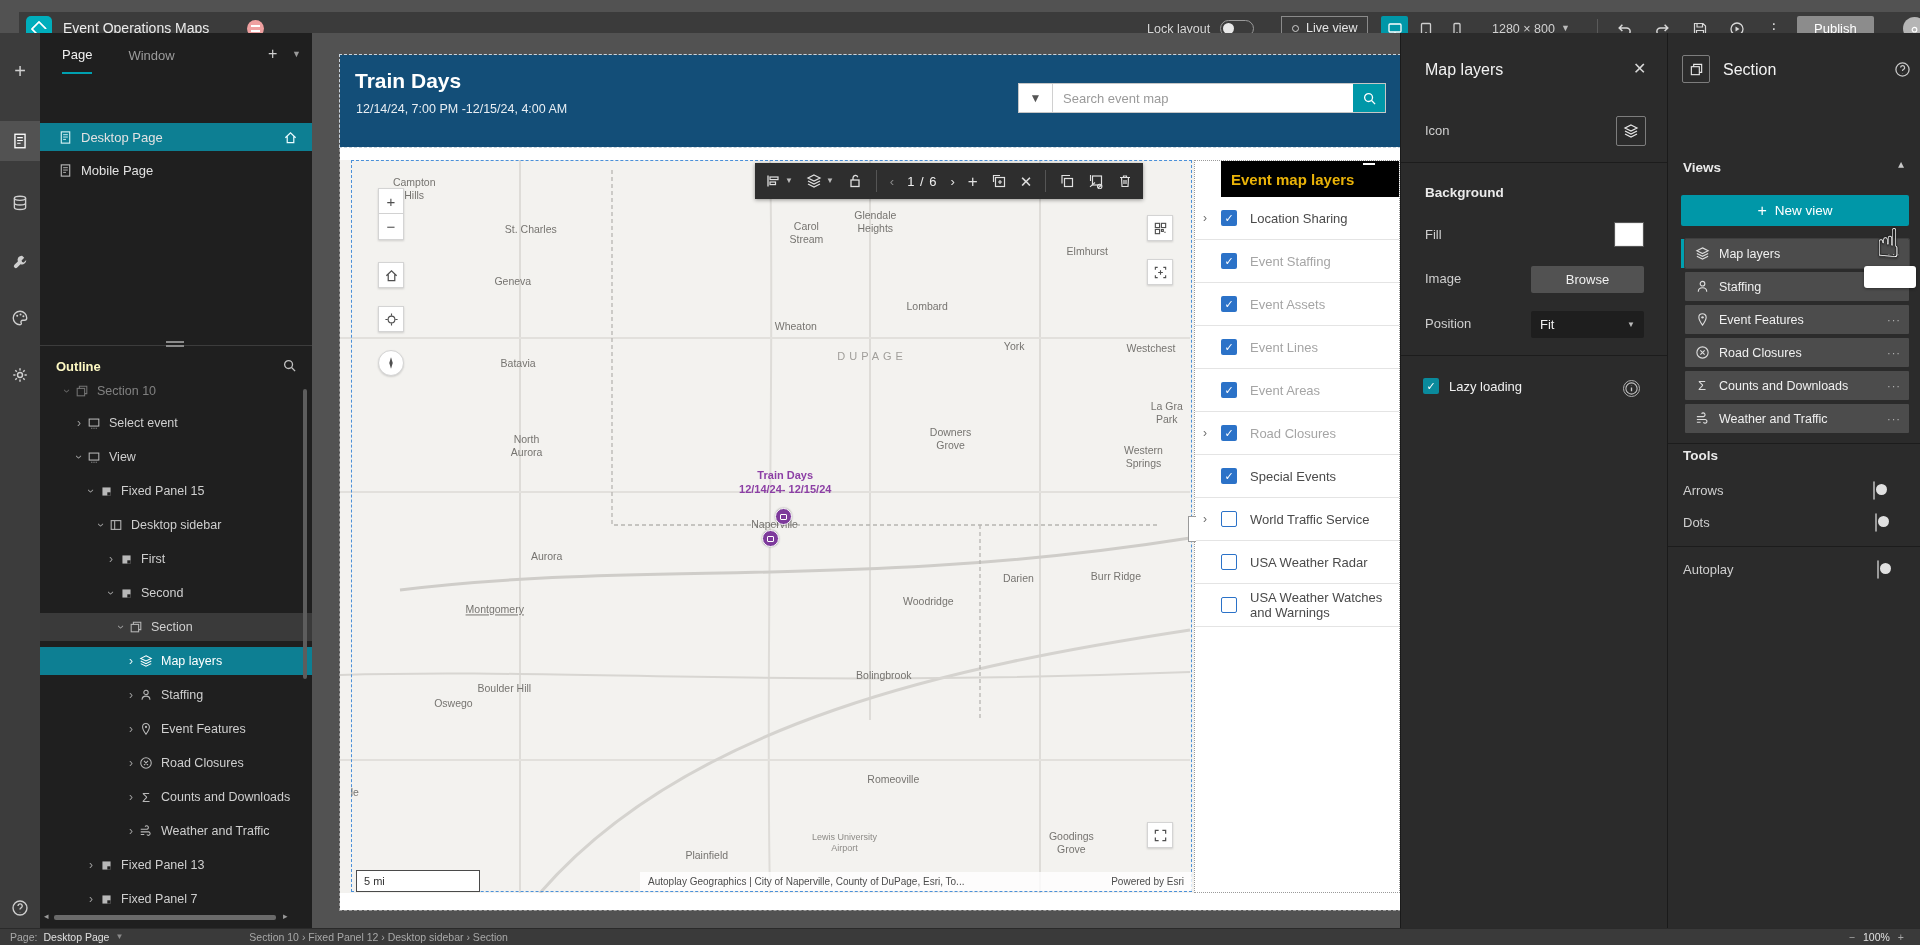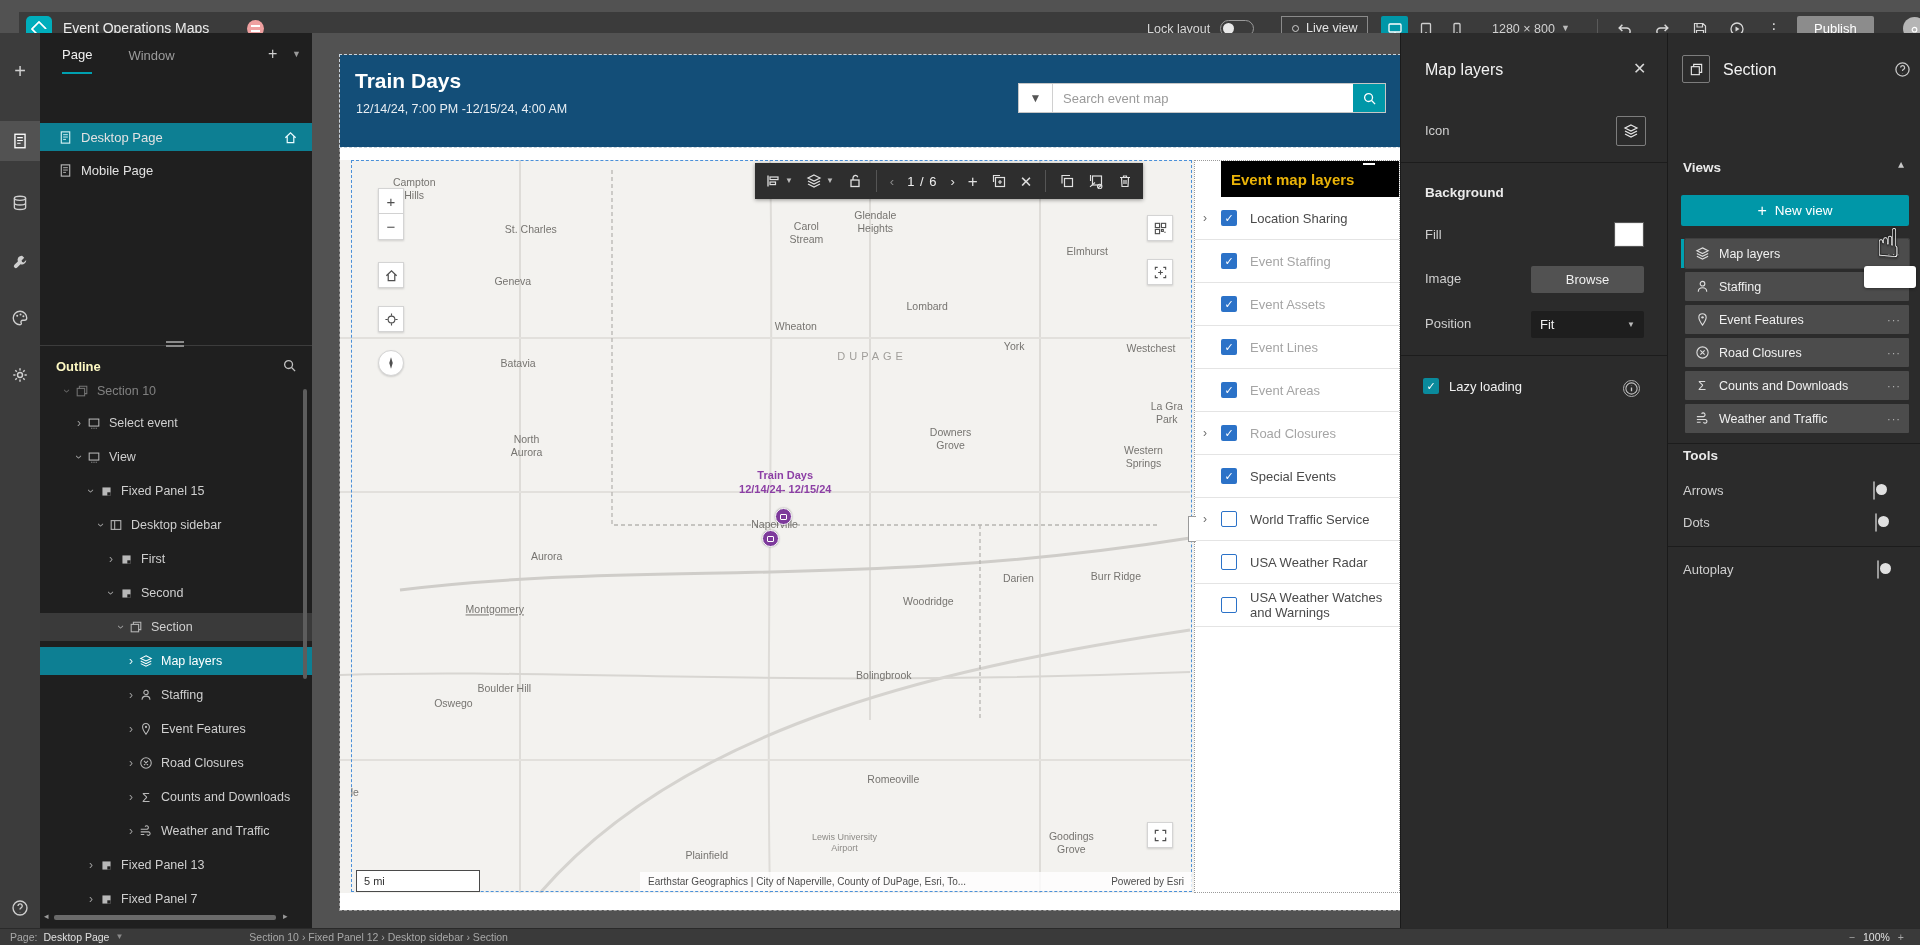--- a/index.html
+++ b/index.html
@@ -675,21 +675,21 @@
         <div class="mapbtn r" style="left:807px;top:662px;">
             <svg class="ic" width="15" height="15">
               <use href="#i-expand"></use>
             </svg>
           </div>
 
         <div id="scalebar" class="r">
             <span>5 mi</span>
           </div>
         <div id="attrib" class="r">
-          <span>Earthstar Geographics | City of Naperville, County of DuPage, Esri, To...</span>
+          <span>Autoplay Geographics | City of Naperville, County of DuPage, Esri, To...</span>
           <span>Powered by Esri</span>
         </div>
 
         <section id="evpanel" class="r">
           <header>
             <span>Event map layers</span>
             <span class="min"></span>
           </header>
           <div class="evrow">
             <span class="exp">›</span>

